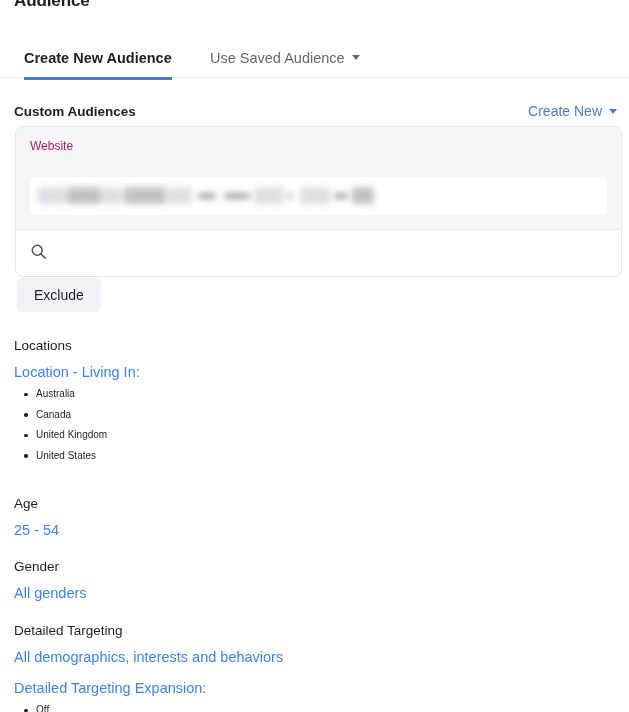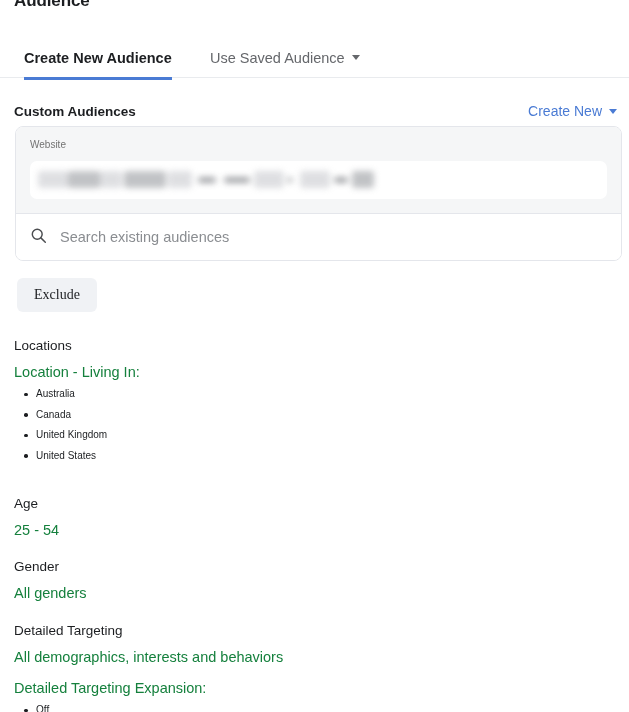--- a/index.html
+++ b/index.html
@@ -109,23 +109,23 @@
     box-sizing: border-box;
     background: #ffffff;
     overflow: hidden;
   }
   .aud-group {
     background: #f5f6f7;
     padding: 12px 14px 14px 14px;
     border-bottom: 1px solid #e4e6eb;
   }
   .aud-group-label {
-    font-size: 10px;
-    color: #737373;
-    margin-bottom: 11px;
+    font-size: 12px;
+    color: #be185d;
+    margin-bottom: 24px;
   }
   .aud-pill {
     background: #ffffff;
     border-radius: 7px;
     height: 38px;
     position: relative;
     overflow: hidden;
   }
   
   .blur-wrap {
@@ -165,35 +165,35 @@
   .exclude-btn {
     position: absolute;
     left: 17px;
     top: 278px;
     background: #f0f2f5;
     border: none;
     border-radius: 6px;
     padding: 9px 17px;
     font-size: 14px;
     color: #1c1e21;
-    font-family: Liberation Serif, serif;
+    font-family: Liberation Sans, sans-serif;
     cursor: pointer;
   }
 
   
   .sec { position: absolute; left: 14px; width: 600px; }
   .sec-title {
     font-size: 13.5px;
     font-weight: normal;
     color: #1c1e21;
     margin: 0 0 9px 0;
   }
   .sec-text {
     font-size: 14.5px;
-    color: #15803d;
+    color: #3b82f6;
     margin: 0 0 2px 0;
     line-height: 20px;
   }
   ul.bullets {
     margin: 1px 0 0 0;
     padding-left: 22px;
     list-style: none;
   }
   ul.bullets li {
     font-size: 10px;
@@ -260,21 +260,20 @@
         </div>
       </div>
     </div>
     <div class="aud-search">
       <span>
         <svg width="17" height="17" viewBox="0 0 20 20" fill="none" stroke="#4b4d50" stroke-width="1.7">
           <circle cx="8.5" cy="8.5" r="5.8"></circle>
           <line x1="12.8" y1="12.8" x2="18" y2="18" stroke-linecap="round"></line>
         </svg>
       </span>
-      <span class="search-ph">Search existing audiences</span>
     </div>
   </div>
 
   <button class="exclude-btn">Exclude</button>
 
   <div class="sec" id="sec-locations">
     <div class="sec-title">Locations</div>
     <div class="sec-text">Location - Living In:</div>
     <ul class="bullets">
       <li>Australia</li>

